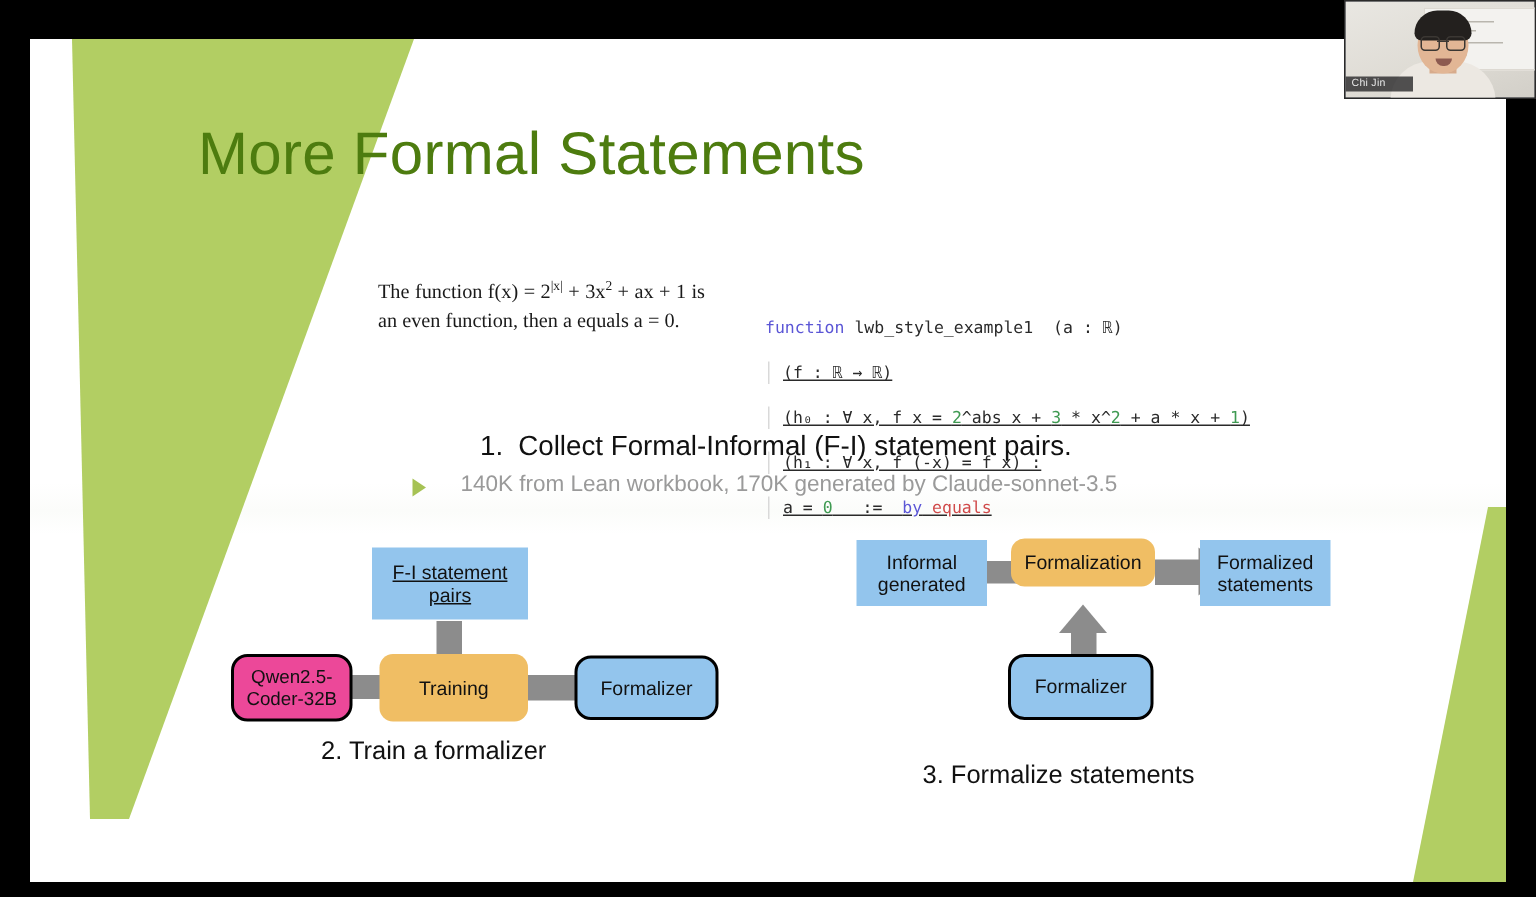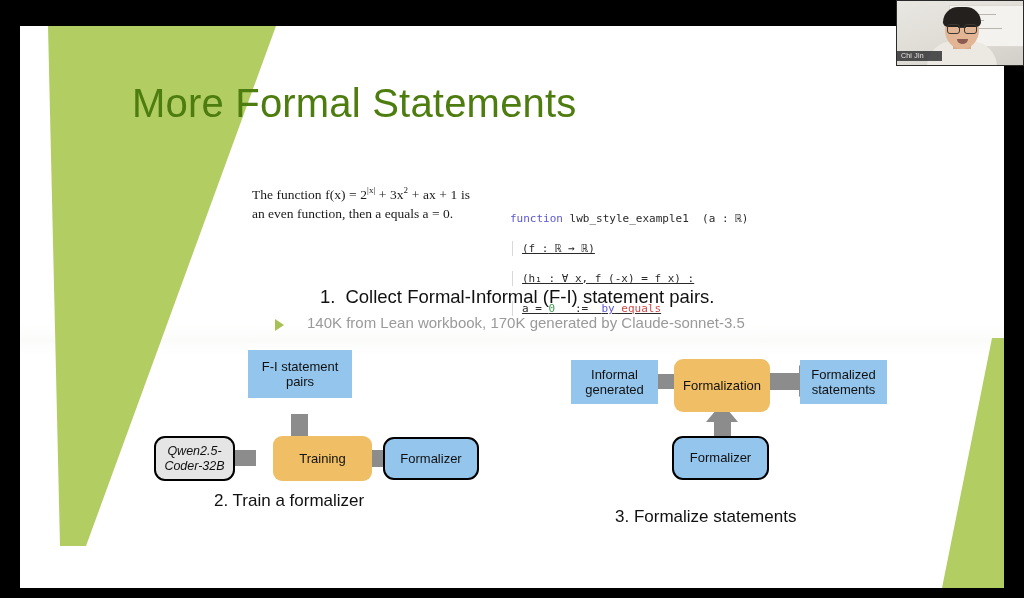--- a/index.html
+++ b/index.html
@@ -77,21 +77,21 @@
   }
 
   
   .box{
     position:absolute;box-sizing:border-box;
     display:flex;align-items:center;justify-content:center;text-align:center;
     font-size:13px;color:#111;line-height:1.18;z-index:3;
   }
   .blue{background:#93c5ed;}
   .blue-r{background:#93c5ed;border:2.5px solid #000;border-radius:11px;}
-  .gray-r{background:#e5e5e5;border:2.5px solid #000;border-radius:11px;font-style:italic;}
+  .gray-r{background:#ec4899;border:2.5px solid #000;border-radius:11px;}
   .orange-r{background:#f0be64;border-radius:9px;}
 
   .connect{position:absolute;background:#8c8c8c;z-index:1;}
 
   
   .arrow-r{position:absolute;z-index:2;}
   .arrow-r .shaft{position:absolute;left:0;top:8px;height:17px;background:#8c8c8c;}
   .arrow-r .head{
     position:absolute;top:0;width:0;height:0;
     border-top:16px solid transparent;border-bottom:16px solid transparent;
@@ -153,69 +153,70 @@
 
     <div id="mathbox">
       <span>The function </span><span class="it">f(x)</span><span> = 2</span><sup>|x|</sup><span> + 3x</span><sup>2</sup><span> +</span>
       <span class="it">ax + 1 is an even function, then a</span>
       <span>equals a = 0.</span>
     </div>
 
     <div id="code">
 <span class="ln"><span class="kw">function</span><span class="pl"> lwb_style_example1  (a : ℝ)</span></span>
 <span class="ln ind">(f : ℝ → ℝ)</span>
+<span class="ln ind"><span>(h₀ : ∀ x, f x = </span><span class="num">2</span><span>^abs x + </span><span class="num">3</span><span> * x^</span><span class="num">2</span><span> + a * x + </span><span class="num">1</span><span>)</span></span>
 <span class="ln ind">(h₁ : ∀ x, f (-x) = f x) :</span>
 <span class="ln ind"><span>a = </span><span class="num">0</span><span>   :=  </span><span class="kw">by</span><span class="err"> equals</span></span>
     </div>
 
     <div id="step1">
       <span class="num1">1.</span><span>Collect Formal-Informal (F-I) statement pairs.</span>
     </div>
     <div id="sub1">
       <span class="tri"></span>
       <span>140K from Lean workbook, 170K generated by Claude-sonnet-3.5</span>
     </div>
 
-    <div class="box blue" style="left:228px;top:324px;width:104px;height:48px;padding:0 6px;">
+    <div class="box blue" style="left:228px;top:339px;width:104px;height:48px;padding:0 6px;text-decoration:underline;">
       <span>F-I statement pairs</span>
     </div>
 
     <div class="arrow-d" style="left:263px;top:388px;width:33px;height:44px;">
       <div class="shaft" style="height:27px;"></div>
       <div class="head" style="top:25px;"></div>
     </div>
 
     <div class="box gray-r" style="left:134px;top:410px;width:81px;height:45px;padding:0 3px;font-size:12.5px;">
       <span>Qwen2.5-Coder-32B</span>
     </div>
 
     <div class="connect" style="left:212px;top:424px;width:24px;height:16px;"></div>
 
-    <div class="box orange-r" style="left:233px;top:410px;width:99px;height:45px;margin-left:20px;">
+    <div class="box orange-r" style="left:233px;top:410px;width:99px;height:45px;">
       <span>Training</span>
     </div>
 
     <div class="arrow-r" style="left:332px;top:416px;width:52px;height:32px;">
       <div class="shaft" style="width:34px;"></div>
       <div class="head" style="left:33px;"></div>
     </div>
 
     <div class="box blue-r" style="left:363px;top:411px;width:96px;height:43px;">
       <span>Formalizer</span>
     </div>
 
     <div class="caption" style="left:194px;top:465px;">2. Train a formalizer</div>
 
     <div class="box blue" style="left:551px;top:334px;width:87px;height:44px;padding:0 4px;">
       <span>Informal generated</span>
     </div>
 
     <div class="connect" style="left:636px;top:348px;width:22px;height:15px;"></div>
 
-    <div class="box orange-r" style="left:654px;top:333px;width:96px;height:53px;">
+    <div class="box orange-r" style="left:654px;top:333px;width:96px;height:32px;">
       <span>Formalization</span>
     </div>
 
     <div class="arrow-r" style="left:750px;top:339px;width:48px;height:32px;">
       <div class="shaft" style="width:30px;"></div>
       <div class="head" style="left:29px;"></div>
     </div>
 
     <div class="box blue" style="left:780px;top:334px;width:87px;height:44px;padding:0 4px;">
       <span>Formalized statements</span>

